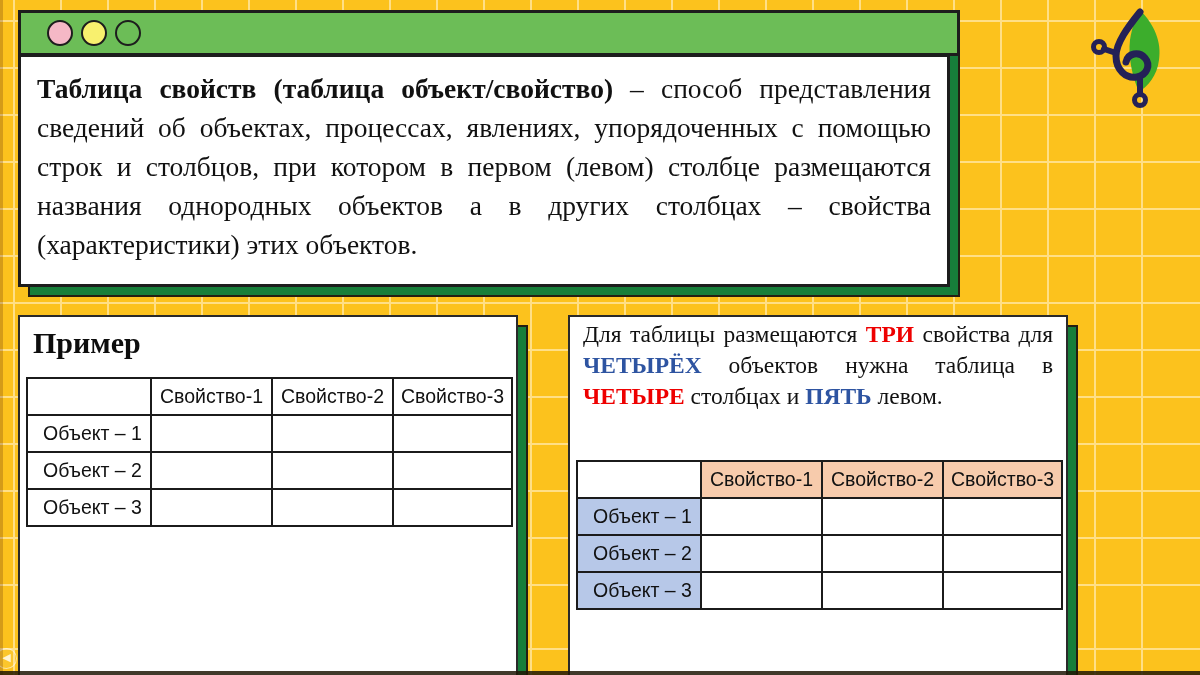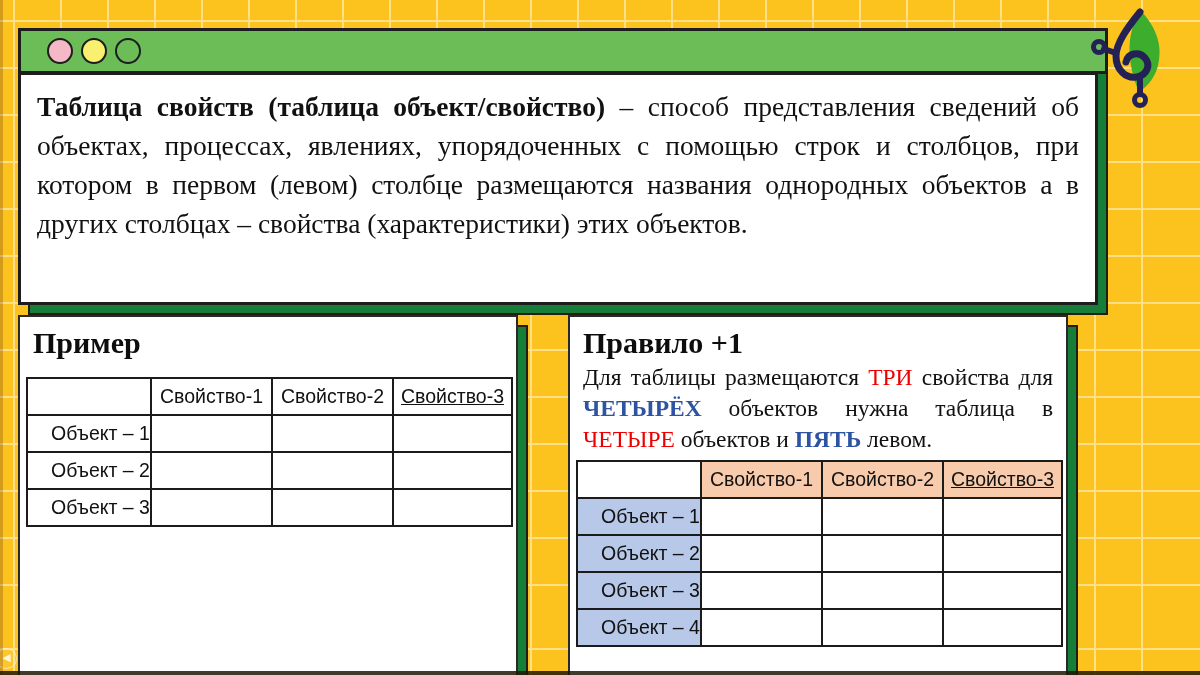--- a/index.html
+++ b/index.html
@@ -13,21 +13,21 @@
   .stage{
     position:relative;width:1200px;height:675px;overflow:hidden;
     font-family:"Liberation Serif",serif;color:#151515;
     background-color:var(--background);
     background-image:
       repeating-linear-gradient(90deg, transparent 0 45px, var(--grid-line) 45px 47px),
       repeating-linear-gradient(0deg, transparent 0 45px, var(--grid-line) 45px 47px);
     background-position:-32px 0, 0 -44px;
   }
   
-  .window{position:absolute;left:18px;top:28px;width:1090px;height:287px;}
+  .window{position:absolute;left:18px;top:10px;width:942px;height:287px;}
   .window::before{content:"";position:absolute;left:10px;top:10px;right:0;bottom:0;
     background:var(--shadow-green);border:2px solid #241e12;}
   .titlebar{position:absolute;left:0;top:0;width:100%;height:46px;
     background:var(--window-green);border:3px solid var(--border-dark);
     display:flex;align-items:center;gap:8px;padding-left:26px;}
   .dot{width:26px;height:26px;border-radius:50%;border:2.5px solid var(--border-dark);}
   .dot.pink{background:var(--dot-pink);}
   .dot.yellow{background:var(--dot-yellow);}
   .dot.hollow{background:transparent;}
   .defbody{position:absolute;left:0;top:44px;right:10px;bottom:10px;background:#fff;
@@ -43,29 +43,29 @@
   .panel-example{left:18px;}
   .panel-rule{left:568px;}
   .panel h2{font-size:30px;font-weight:bold;margin:9px 0 0 13px;color:#0d0d0d;}
   
   table.grid-table{border-collapse:collapse;table-layout:fixed;width:485px;
     font-family:"Liberation Sans",sans-serif;font-size:19.5px;color:#111;
     position:absolute;left:6px;}
   table.grid-table th,table.grid-table td{border:2px solid #1b1b1b;height:37px;
     overflow:hidden;white-space:nowrap;}
   table.grid-table th{font-weight:normal;text-align:center;}
-  table.grid-table td.lbl{text-align:left;padding-left:23px;}
-  .col0{width:124px;} .col1{width:121px;} .col2{width:121px;margin-left:38px;} .col3{width:119px;text-decoration:underline;}
+  table.grid-table td.lbl{text-align:left;padding-left:15px;}
+  .col0{width:124px;} .col1{width:121px;} .col2{width:121px;margin-left:38px;} .col3{width:119px;}
   .t-example{top:60px;}
   .t-rule{top:143px;font-size:18.5px;}
   .t-rule th.shaded{background:var(--table-header-bg);}
   .t-rule td.lbl{background:var(--table-label-bg);}
   
   .rule-text{margin:2px 13px 0 13px;font-size:23.5px;line-height:31px;text-align:justify;color:#111;}
-  .rule-text .w-red{color:var(--accent-red);font-weight:normal;margin-top:20px;}
+  .rule-text .w-red{color:var(--accent-red);font-weight:bold;margin-top:20px;}
   .rule-text .w-blue{color:var(--accent-blue);font-weight:bold;}
   
   .logo{position:absolute;left:1088px;top:0;width:100px;height:118px;}
   
   .show-toolbar{position:absolute;left:-4px;top:648px;display:flex;gap:6px;align-items:center;}
   .tbtn{width:21px;height:21px;border-radius:50%;flex:0 0 auto;
     border:1.5px solid rgba(255,255,255,0.55);color:rgba(255,255,255,0.8);
     background:rgba(255,255,255,0.07);font-size:11px;line-height:18px;text-align:center;
     font-family:"DejaVu Sans",sans-serif;cursor:pointer;}
   
@@ -117,22 +117,21 @@
           <td></td>
           <td></td>
         </tr>
       </tbody>
         </table>
     </div>
   </div>
 
   <div class="panel panel-rule">
     <div class="inner">
-      <h2>Правило +1</h2>
-      <p class="rule-text"><span>Для таблицы размещаются </span><span class="w-red">ТРИ</span><span> свойства для </span><span class="w-blue">ЧЕТЫРЁХ</span><span> объектов нужна таблица в </span><span class="w-red">ЧЕТЫРЕ</span><span> объектов и </span><span class="w-blue">ПЯТЬ</span><span> левом.</span></p>
+      <p class="rule-text"><span>Для таблицы размещаются </span><span class="w-red">ТРИ</span><span> свойства для </span><span class="w-blue">ЧЕТЫРЁХ</span><span> объектов нужна таблица в </span><span class="w-red">ЧЕТЫРЕ</span><span> столбцах и </span><span class="w-blue">ПЯТЬ</span><span> левом.</span></p>
       <table class="grid-table t-rule">
         <tbody>
             <tr>
           <th class="col0"></th>
           <th class="col1 shaded">Свойство-1</th>
           <th class="col2 shaded">Свойство-2</th>
           <th class="col3 shaded">Свойство-3</th>
         </tr>
         <tr>
           <td class="lbl">Объект – 1</td>
@@ -141,26 +140,20 @@
           <td></td>
         </tr>
         <tr>
           <td class="lbl">Объект – 2</td>
           <td></td>
           <td></td>
           <td></td>
         </tr>
         <tr>
           <td class="lbl">Объект – 3</td>
-          <td></td>
-          <td></td>
-          <td></td>
-        </tr>
-        <tr>
-          <td class="lbl">Объект – 4</td>
           <td></td>
           <td></td>
           <td></td>
         </tr>
       </tbody>
         </table>
     </div>
   </div>
 
   <svg class="logo" viewBox="0 0 100 118">

